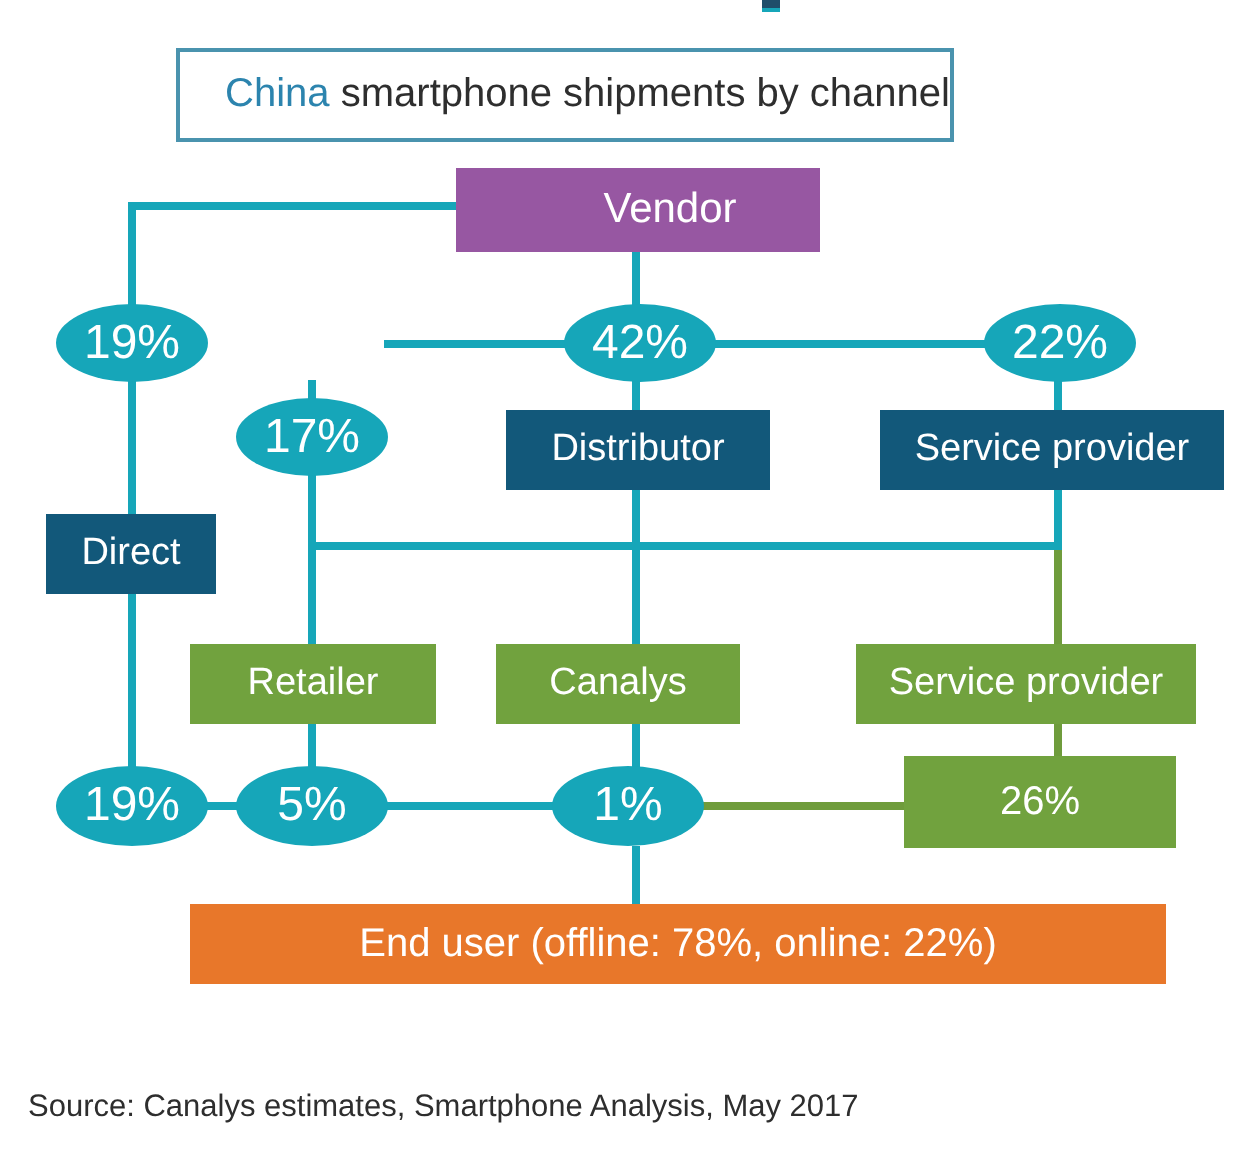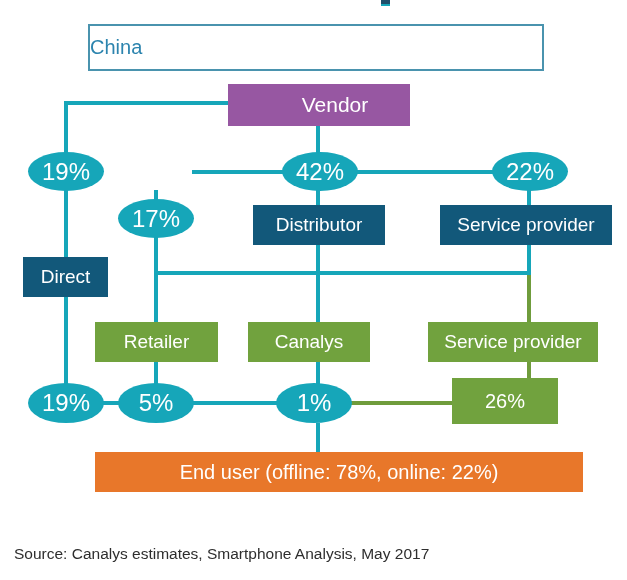--- a/index.html
+++ b/index.html
@@ -7,23 +7,23 @@
     --green-line:#6F9C3C; --orange:#E8772A; --title-accent:#2C84AE; --text-dark:#2E2E2E;
   }
   *{margin:0;padding:0;box-sizing:border-box;}
   html,body{background:#ffffff;}
   body{font-family:"Liberation Sans", sans-serif;}
   .canvas{position:relative;width:627px;height:580px;background:#ffffff;overflow:hidden;}
 
   .frag{position:absolute;}
 
   .title-box{
-    position:absolute;left:88px;top:24px;width:456px;height:47px;
+    position:absolute;left:88px;top:24px;width:389px;height:47px;
     border:2px solid #4A93AE;background:#ffffff;
-    display:flex;align-items:center;justify-content:space-between;
+    display:flex;align-items:center;justify-content:flex-end;
     font-size:20px;color:var(--text-dark);white-space:pre;
   }
   .title-box .accent{color:var(--title-accent);}
 
   .conn{position:absolute;background:var(--teal);z-index:1;}
   .conn.green{background:var(--green-line);}
 
   .node{
     position:absolute;z-index:2;display:flex;align-items:center;justify-content:center;
     color:#ffffff;font-size:19px;
@@ -43,21 +43,21 @@
 </style>
 </head>
 <body>
 
 <div class="canvas">
 
   <div class="frag" style="left:381px;top:0;width:9px;height:3.5px;background:#1F4E6A;"></div>
   <div class="frag" style="left:381px;top:3.5px;width:9px;height:2.5px;background:var(--teal);"></div>
 
   <div class="title-box">
-    <span class="accent">China</span>
+    <span class="accent">China</span><span> smartphone shipments by channel</span>
   </div>
 
   <div class="conn" style="left:64px;top:101px;width:166px;height:4px;"></div>
   <div class="conn" style="left:64px;top:101px;width:4px;height:53px;"></div>
   <div class="conn" style="left:316px;top:126px;width:4px;height:28px;"></div>
   <div class="conn" style="left:192px;top:170px;width:92px;height:4px;"></div>
   <div class="conn" style="left:356px;top:170px;width:138px;height:4px;"></div>
   <div class="conn" style="left:64px;top:190px;width:4px;height:69px;"></div>
   <div class="conn" style="left:64px;top:297px;width:4px;height:88px;"></div>
   <div class="conn" style="left:154px;top:190px;width:4px;height:134px;"></div>
@@ -96,21 +96,21 @@
   </div>
 
   <div class="node box-green" style="left:248px;top:322px;width:122px;height:40px;">
     <span>Canalys</span>
   </div>
 
   <div class="node box-green" style="left:428px;top:322px;width:170px;height:40px;">
     <span>Service provider</span>
   </div>
 
-  <div class="node box-green" style="left:452px;top:378px;width:106px;height:46px;font-size:20px;">
+  <div class="node box-green" style="left:452px;top:378px;width:136px;height:46px;font-size:20px;">
     <span>26%</span>
   </div>
 
   <div class="node box-orange" style="left:95px;top:452px;width:488px;height:40px;">
     <span>End user (offline: 78%, online: 22%)</span>
   </div>
 
   <div class="node ellipse" style="left:28px;top:152px;">
     <span>19%</span>
   </div>

